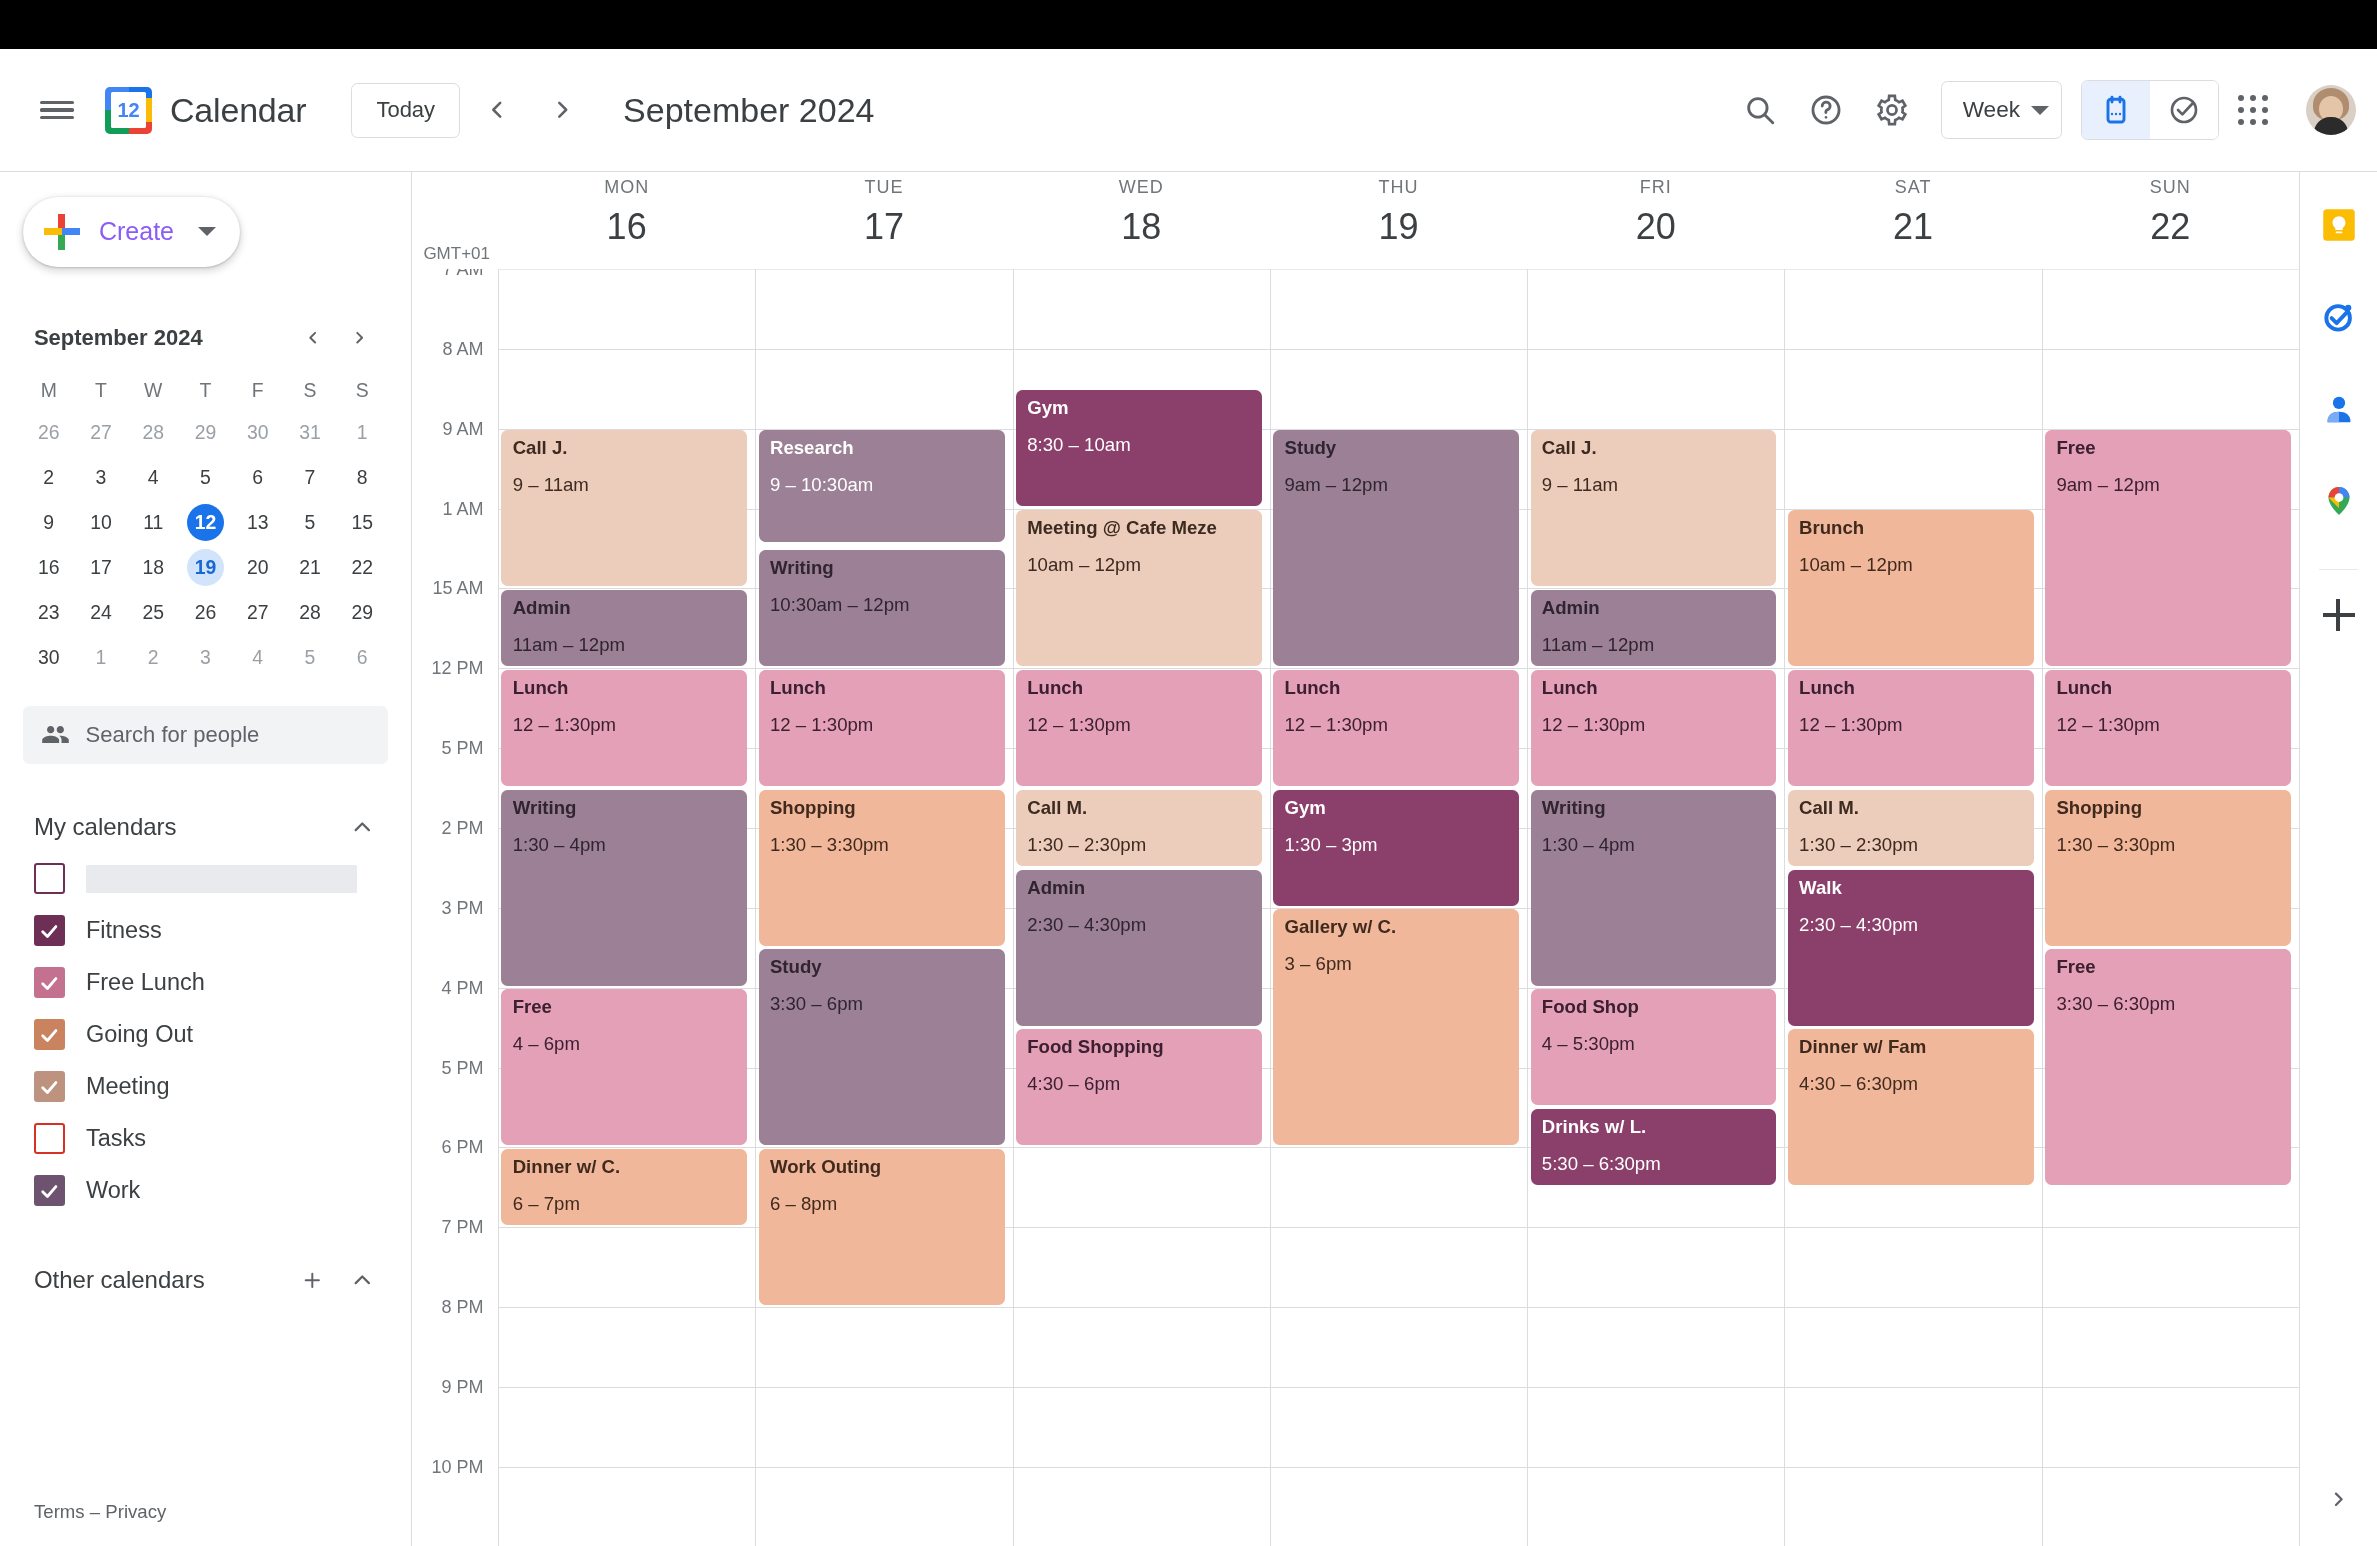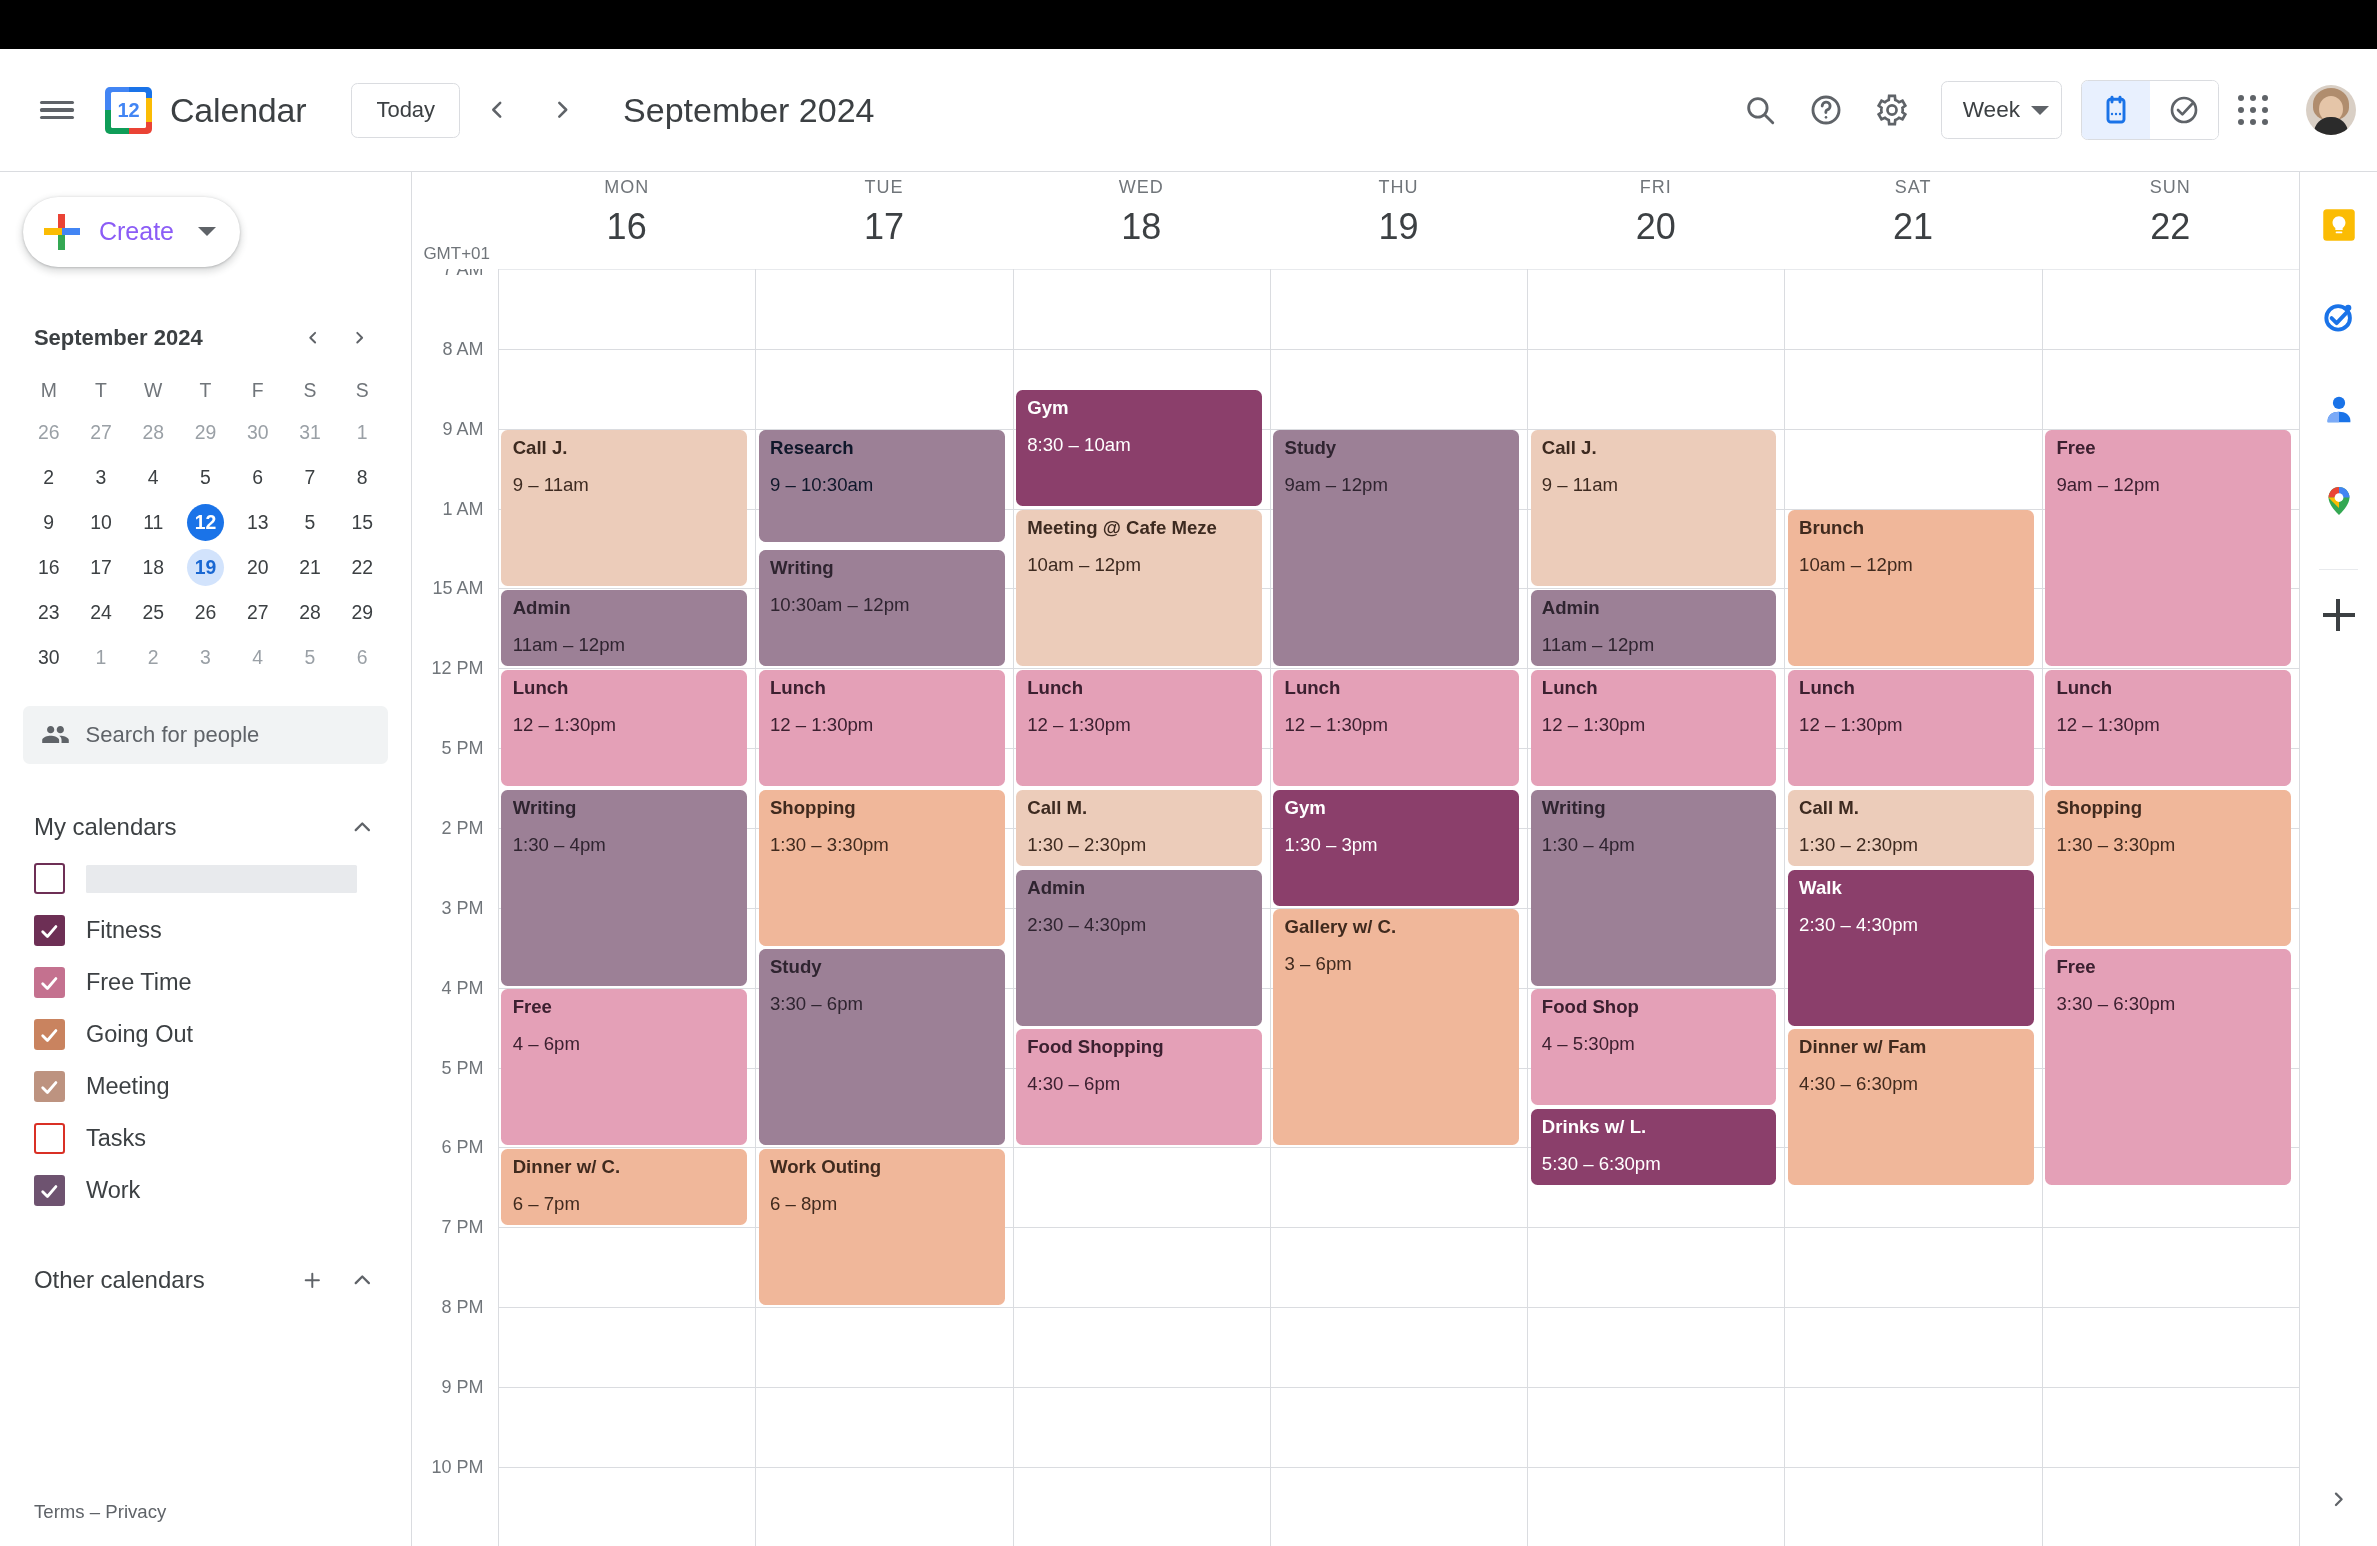--- a/index.html
+++ b/index.html
@@ -462,21 +462,21 @@
               </svg>
             </div>
             <div class="cal-name">Fitness</div>
           </div>
           <div class="cal-item">
             <div class="cbx" style="background: rgb(196, 113, 143); border-color: rgb(196, 113, 143);">
               <svg viewBox="0 0 24 24" fill="none" stroke="#fff" stroke-width="3" stroke-linecap="round" stroke-linejoin="round">
                 <polyline points="5 12.5 10 17.5 19 7"></polyline>
               </svg>
             </div>
-            <div class="cal-name">Free Time</div>
+            <div class="cal-name">Free Lunch</div>
           </div>
           <div class="cal-item">
             <div class="cbx" style="background: rgb(201, 131, 95); border-color: rgb(201, 131, 95);">
               <svg viewBox="0 0 24 24" fill="none" stroke="#fff" stroke-width="3" stroke-linecap="round" stroke-linejoin="round">
                 <polyline points="5 12.5 10 17.5 19 7"></polyline>
               </svg>
             </div>
             <div class="cal-name">Going Out</div>
           </div>
           <div class="cal-item">
@@ -634,21 +634,21 @@
               <div class="hr-line" style="top: 479px;"></div>
               <div class="hr-line" style="top: 559px;"></div>
               <div class="hr-line" style="top: 639px;"></div>
               <div class="hr-line" style="top: 719px;"></div>
               <div class="hr-line" style="top: 799px;"></div>
               <div class="hr-line" style="top: 878px;"></div>
               <div class="hr-line" style="top: 958px;"></div>
               <div class="hr-line" style="top: 1038px;"></div>
               <div class="hr-line" style="top: 1118px;"></div>
               <div class="hr-line" style="top: 1198px;"></div>
-              <div class="event" style="top: 161px; height: 112px; background: rgb(156, 128, 150); color: #0f172a;">
+              <div class="event" style="top: 161px; height: 112px; background: rgb(156, 128, 150); color: #ffffff;">
                 <div class="ev-title">Research</div>
                 <div class="ev-time">9 – 10:30am</div>
               </div>
               <div class="event" style="top: 281px; height: 116px; background: rgb(156, 128, 150); color: rgb(47, 36, 48);">
                 <div class="ev-title">Writing</div>
                 <div class="ev-time">10:30am – 12pm</div>
               </div>
               <div class="event" style="top: 401px; height: 116px; background: rgb(228, 160, 183); color: rgb(60, 32, 48);">
                 <div class="ev-title">Lunch</div>
                 <div class="ev-time">12 – 1:30pm</div>

